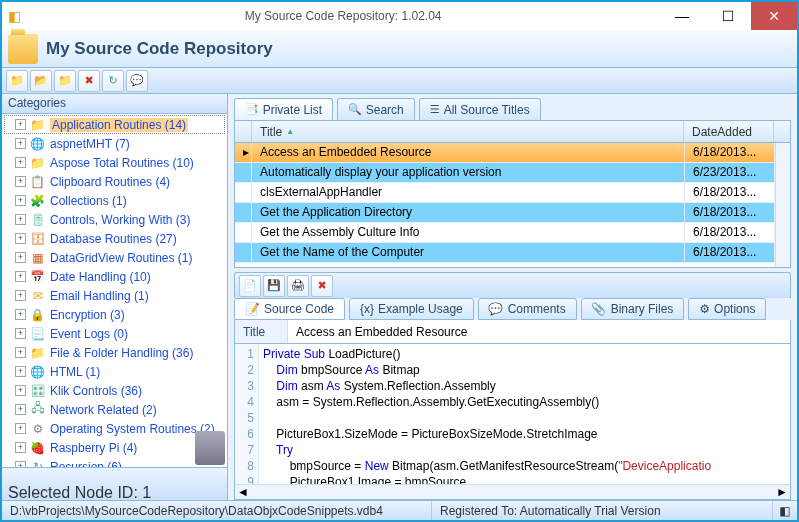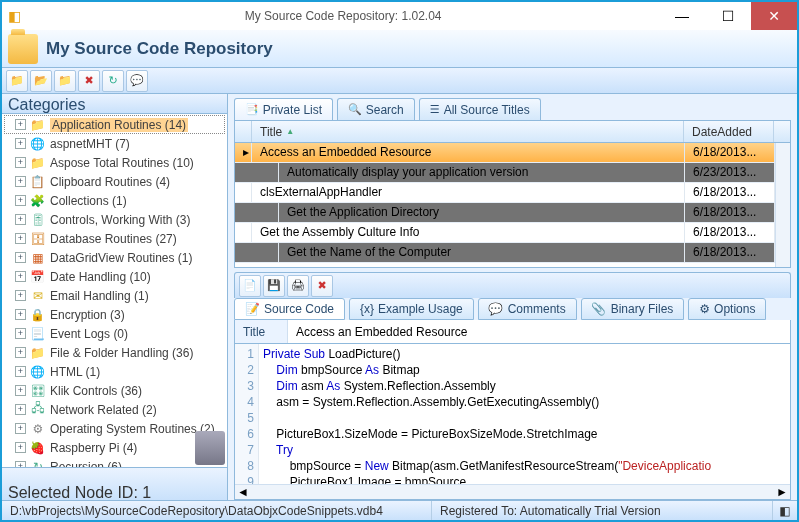--- a/index.html
+++ b/index.html
@@ -15,47 +15,47 @@
 .header .foldericon::before { content:""; position:absolute; top:-5px; left:3px; width:14px; height:6px; background:linear-gradient(#ffe08a,#f4b942); border-radius:2px 2px 0 0;}
 .header h1 { font-size: 17px; font-weight: bold; color: #2b4d6f; }
 .toolbar1 { height: 26px; background: linear-gradient(#eaf3ff,#c9e1fb); border-bottom: 1px solid #8fb9dc; display: flex; align-items: center; padding: 0 4px; gap: 2px; }
 .tbtn { width: 22px; height: 22px; border: 1px solid #a9c7e4; background: linear-gradient(#fefefe,#e6f0fb); border-radius: 2px; display:flex; align-items:center; justify-content:center; font-size:11px;}
 .tbtn.folder { color:#d89a1a;}
 .tbtn.red { color:#c33;}
 .tbtn.green { color:#2a8;}
 .tbtn.yellow { color:#d8b020;}
 .body { flex:1; display:flex; min-height:0; }
 .leftpanel { width: 226px; border-right: 1px solid #8fb9dc; display:flex; flex-direction:column; background:#fff;}
-.cathdr { height:20px; background: linear-gradient(#eaf3ff,#c9e1fb); border-bottom:1px solid #8fb9dc; padding:2px 6px; color:#2b4d6f; font-size:16px;}
+.cathdr { height:20px; background: linear-gradient(#eaf3ff,#c9e1fb); border-bottom:1px solid #8fb9dc; padding:2px 6px; color:#2b4d6f; font-size:12px;}
 .tree { flex:1; overflow:auto; padding:1px 2px; position:relative;}
 .treeitem { display:flex; align-items:center; height:19px; padding-left:10px; border:1px solid transparent; white-space:nowrap;}
 .treeitem.selected { background:#fff; border:1px dotted #888;}
 .treeitem .exp { width:11px; height:11px; border:1px solid #9aa; font-size:9px; line-height:9px; text-align:center; margin-right:4px; color:#456;}
 .treeitem .ticon { width:16px; height:16px; margin-right:4px; display:flex; align-items:center; justify-content:center; font-size:12px;}
-.treeitem .tlabel { font-size:12px; color:#404040;}
+.treeitem .tlabel { font-size:12px; color:#1d4ed8;}
 .treeitem.selected .tlabel { background:#ffd493; padding:0 2px;}
 .sidegraphic { position:absolute; right:2px; bottom:2px; width:30px; height:34px; background:linear-gradient(#aab,#778); border-radius:3px;}
 .leftfoot { height:16px; background:linear-gradient(#eaf3ff,#c9e1fb); border-top:1px solid #8fb9dc; padding:16px 6px; font-size:16px; color:#333;}
 .rightpanel { flex:1; display:flex; flex-direction:column; background:#e8f2fe; min-width:0;}
 .tabs { display:flex; padding:4px 6px 0 6px; gap:4px;}
 .tab { height:22px; padding:0 10px; display:flex; align-items:center; gap:4px; border:1px solid #8fb9dc; border-bottom:none; border-radius:3px 3px 0 0; background:linear-gradient(#f2f8ff,#d4e8fb); font-size:12px; color:#2b4d6f;}
 .tab.active { background:linear-gradient(#fff,#eaf3ff);}
 .tab .ticon { font-size:11px;}
 .gridwrap { margin:0 6px; border:1px solid #8fb9dc; background:#fff; display:flex; flex-direction:column; height:148px;}
 .gridhead { display:flex; background:linear-gradient(#f2f8ff,#d4e8fb); border-bottom:1px solid #8fb9dc; height:22px;}
 .gridhead .gh { padding:3px 8px; border-right:1px solid #bcd4ea; font-size:12px; color:#333; display:flex; align-items:center; gap:4px;}
 .gh.title { flex:1;}
 .gh.date { width:90px;}
 .gh.sel { width:16px;}
 .gh .sortarrow { font-size:8px; color:#4a7;}
 .gridbody { flex:1; overflow:hidden; display:flex;}
 .gridrows { flex:1;}
 .gridrow { display:flex; height:20px; border-bottom:1px solid #e6eef7;}
 .gridrow.sel { background:linear-gradient(#ffd38a,#ffb347);}
-.gridrow.alt { background:#737373;padding-left:27px;}
+.gridrow.alt { background:#7dd3fc;}
 .gridrow .gc { padding:2px 8px; font-size:12px; overflow:hidden; text-overflow:ellipsis; white-space:nowrap;}
 .gc.sel { width:16px; border-right:1px solid #e0e8f0;}
 .gc.title { flex:1; border-right:1px solid #e0e8f0;}
 .gc.date { width:90px; border-right:1px solid #e0e8f0;}
 .gridvscroll { width:15px; background:#eef4fb; border-left:1px solid #cfdff0; position:relative;}
 .miniToolbar { height:26px; margin:4px 6px 0 6px; background:linear-gradient(#eaf3ff,#c9e1fb); border:1px solid #8fb9dc; border-bottom:none; border-radius:3px 3px 0 0; display:flex; align-items:center; padding:0 4px; gap:2px;}
 .tabs2 { display:flex; margin:0 6px; gap:4px;}
 .tab2 { height:22px; padding:0 10px; display:flex; align-items:center; gap:4px; border:1px solid #8fb9dc; border-radius:3px 3px 0 0; background:linear-gradient(#f2f8ff,#d4e8fb); font-size:12px; color:#2b4d6f;}
 .tab2.active { background:#fff;}
 .titlerow { margin:0 6px; border:1px solid #8fb9dc; border-top:none; background:#eaf3ff; height:24px; display:flex; align-items:center;}

